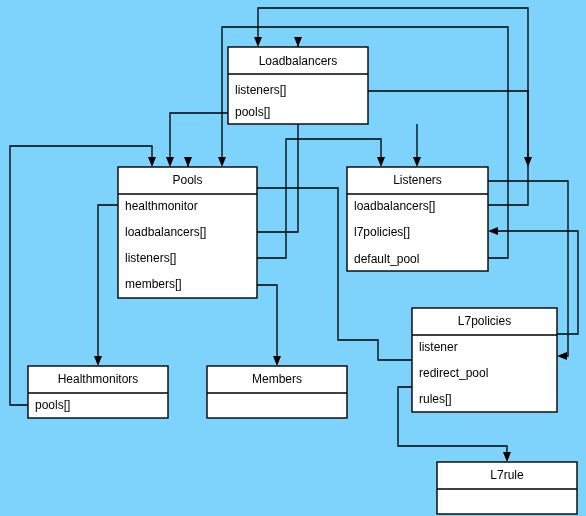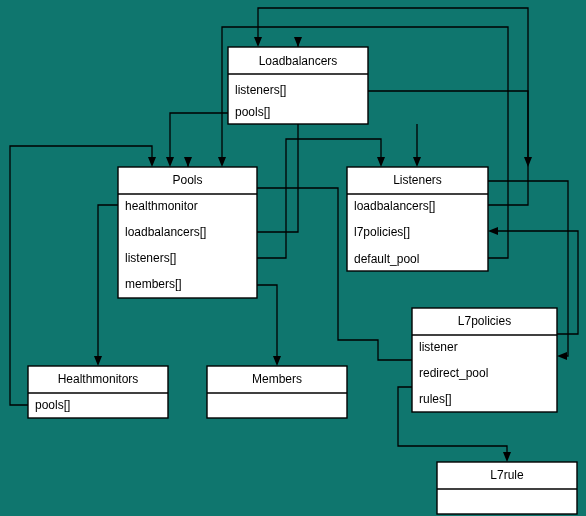--- a/index.html
+++ b/index.html
@@ -4,21 +4,21 @@
 <style>
   html, body {
     margin: 0;
     padding: 0;
     background: #ffffff;
   }
   #diagram-root {
     position: relative;
     width: 586px;
     height: 516px;
-    background: #0f766e;
+    background: #7dd3fc;
     font-family: "Liberation Sans", sans-serif;
     overflow: hidden;
   }
   svg.diagram {
     position: absolute;
     top: 0;
     left: 0;
     width: 586px;
     height: 516px;
     display: block;

